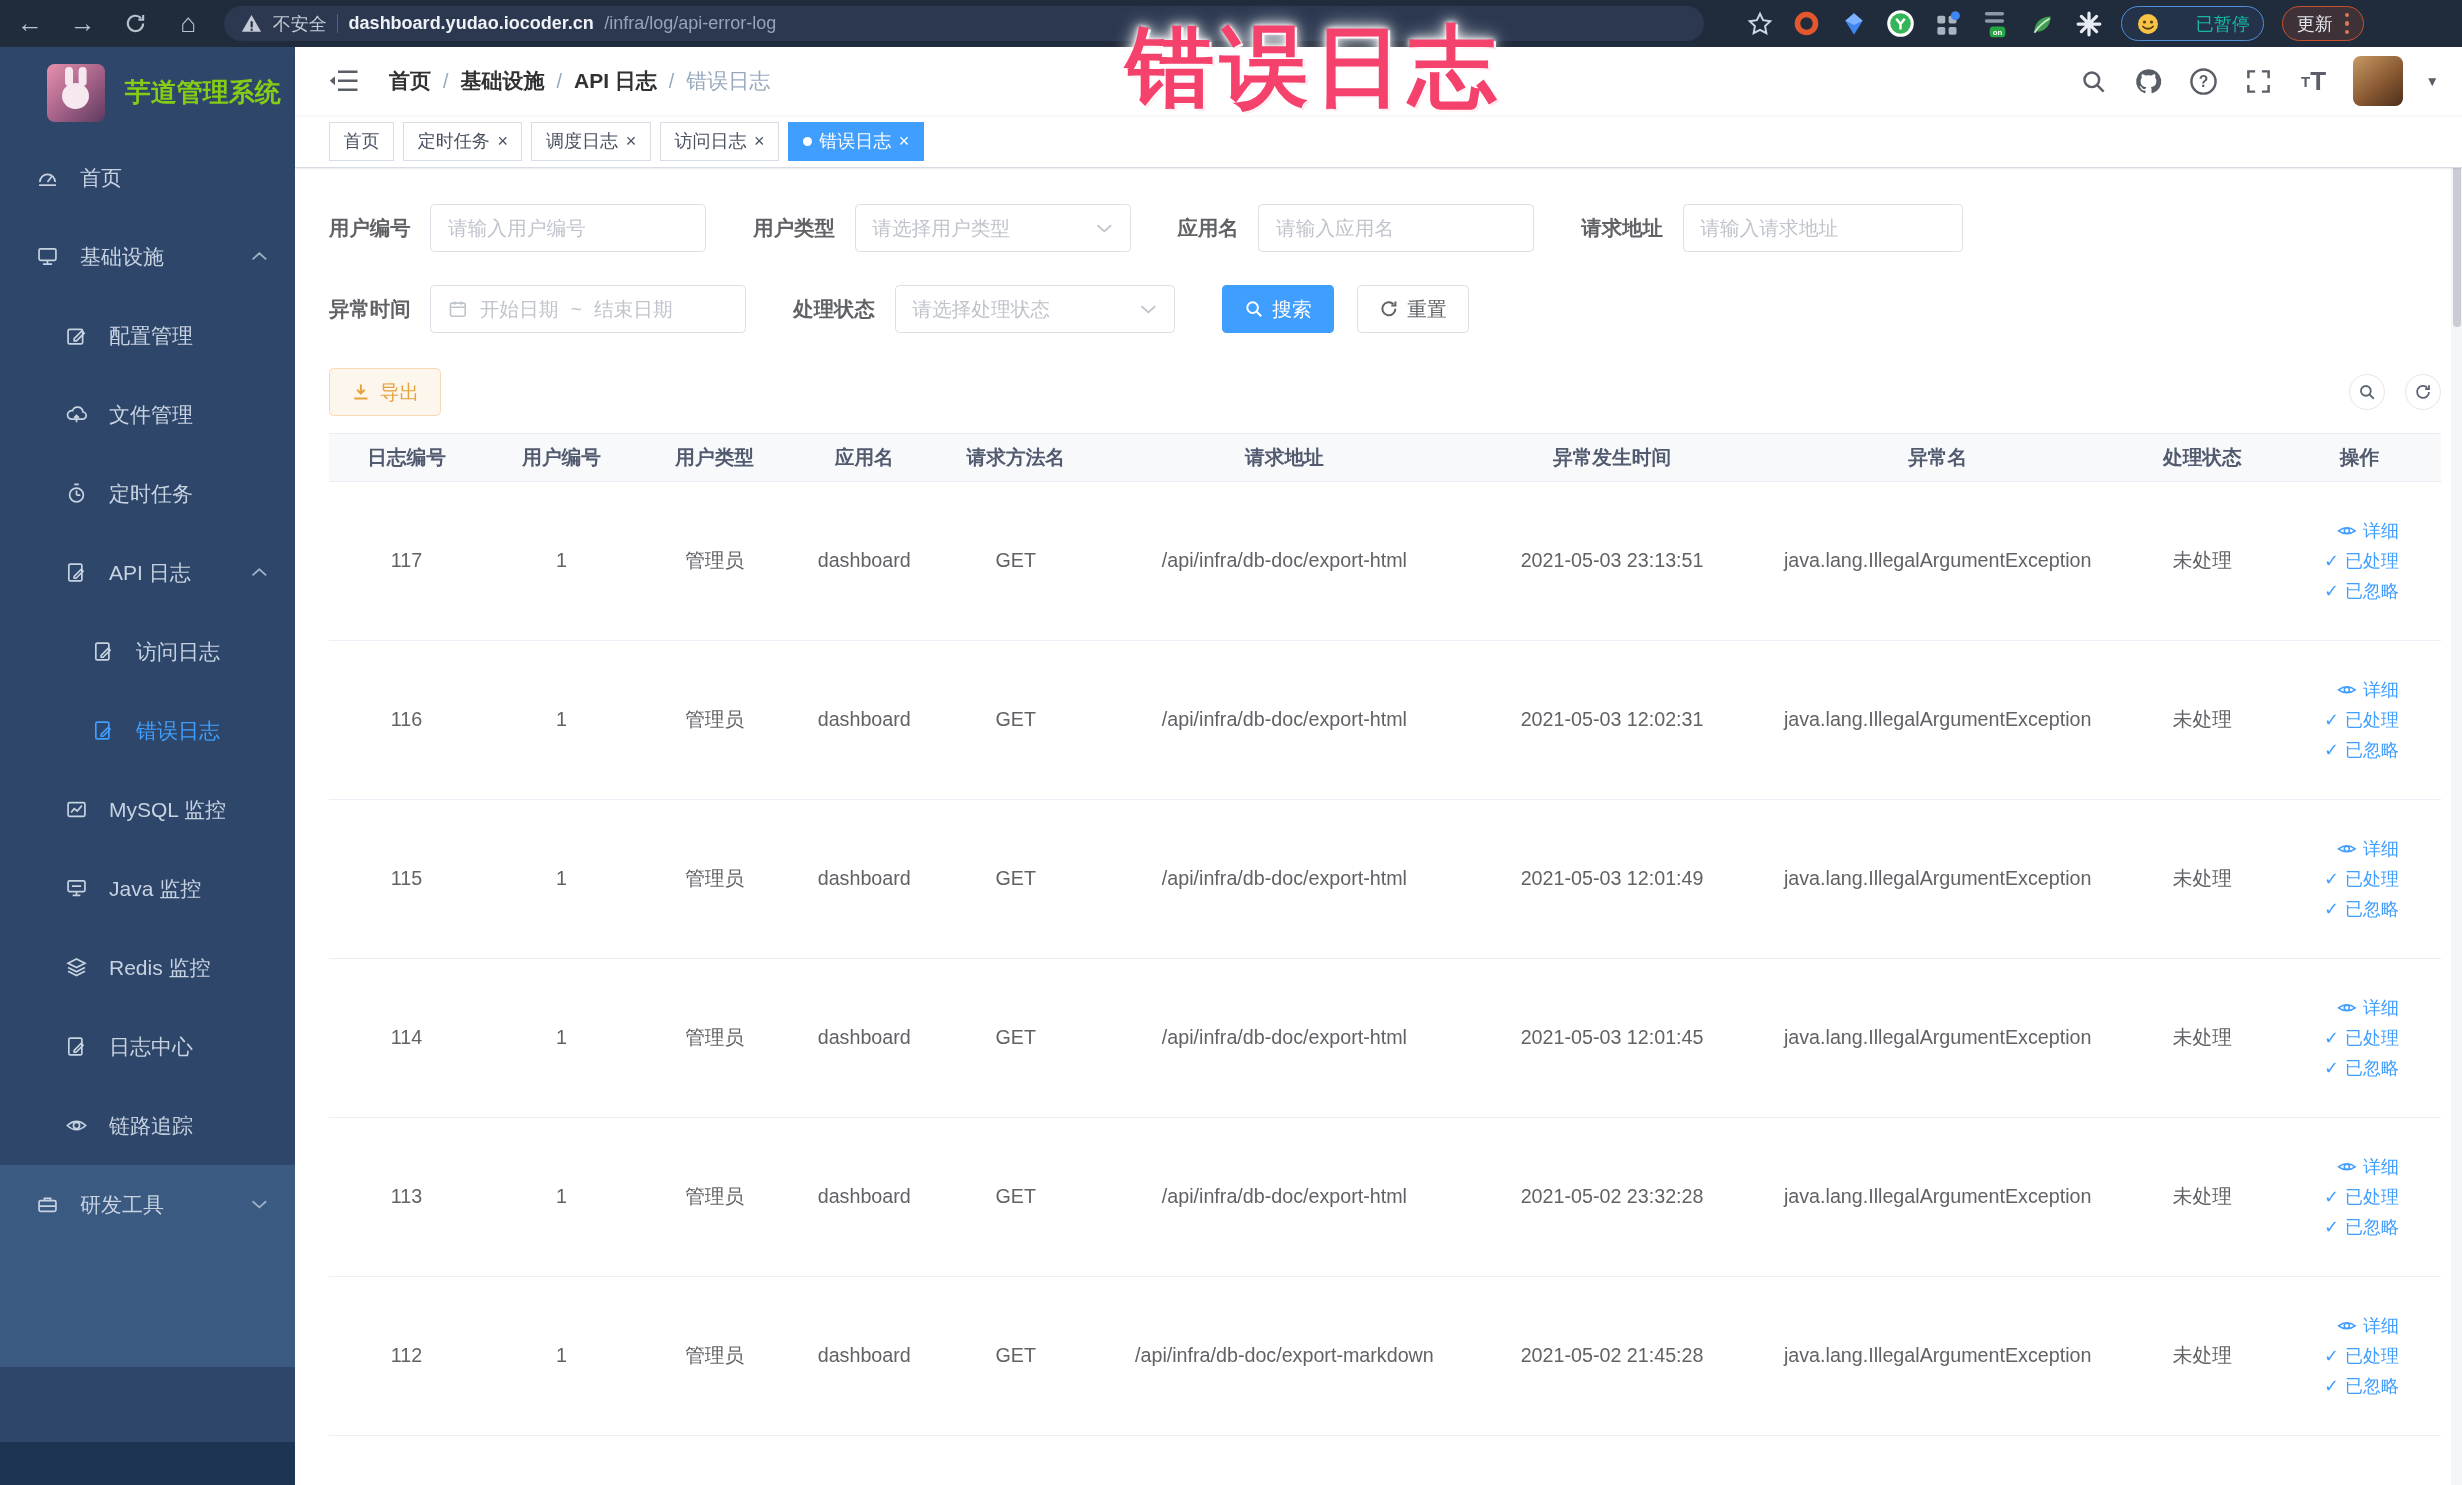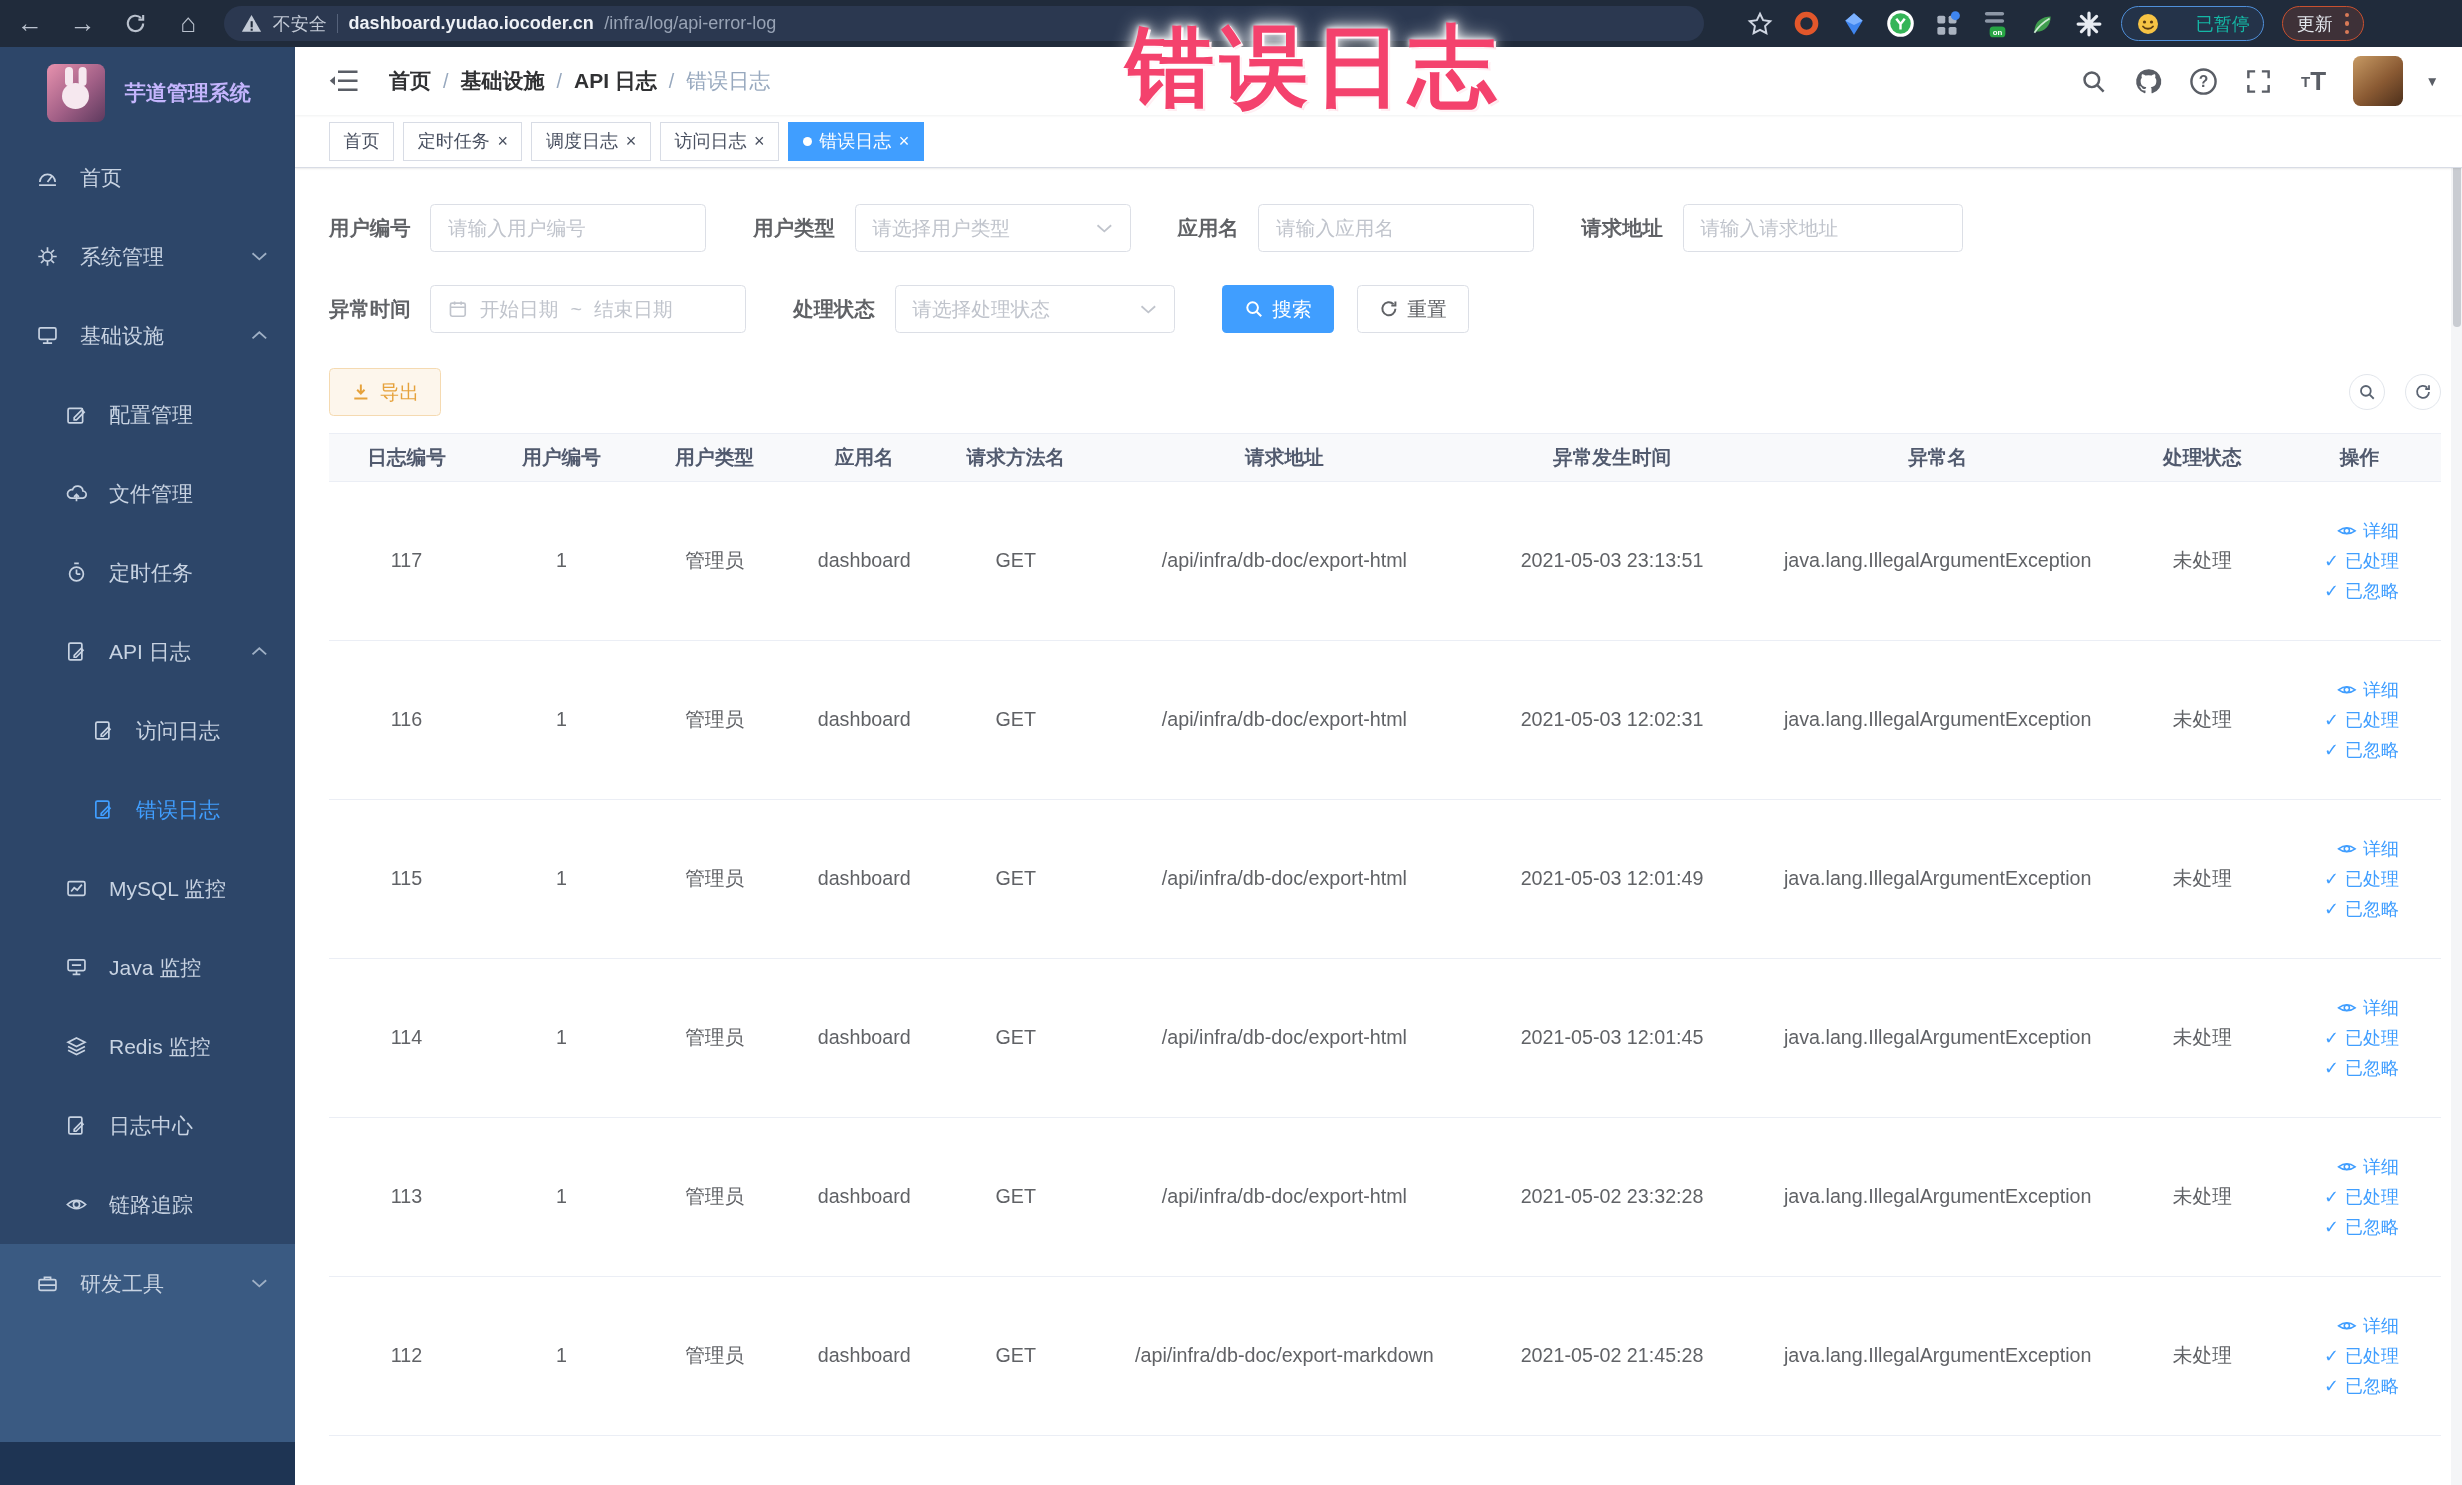--- a/index.html
+++ b/index.html
@@ -34,21 +34,21 @@
   
   .sidebar { position:absolute; left:0; top:47px; width:295px; height:1439px;
     background:#2d4669; color:#c8d3e2; }
   .logo-row { height:91px; display:flex; align-items:center; padding-left:47px; gap:19.7px; }
   .logo-img { width:58px; height:58px; border-radius:7.6px; flex:0 0 auto;
     background:linear-gradient(135deg,#e792ae,#a15f86 55%,#5d3a5e); position:relative; overflow:hidden; }
   .logo-img:before { content:""; position:absolute; left:15px; top:19.7px; width:27px; height:26px;
     border-radius:50%; background:#f6e8ef; }
   .logo-img:after { content:""; position:absolute; left:18px; top:3px; width:7.6px; height:19.7px;
     border-radius:4.5px; background:#f6e8ef; box-shadow:13.6px 0 0 #f6e8ef; }
-  .app-title { color:#c4b5fd; font-size:21px; font-weight:700; white-space:nowrap; }
+  .app-title { color:#84cc16; font-size:26px; font-weight:700; white-space:nowrap; }
   .menu { display:flex; flex-direction:column; }
   .mi { height:79px; display:flex; align-items:center; gap:21px; padding-left:36px;
     font-size:21px; cursor:pointer; position:relative; }
   .mi.lv1 { padding-left:65px; }
   .mi.lv2 { padding-left:92px; }
   .mi .mi-icon { width:23px; height:23px; flex:0 0 auto; }
   .mi.active { color:#409eff; }
   .mi .arrow { position:absolute; right:27px; width:16.7px; height:10.6px; color:#9fb0c5; }
   .devtool-block { background:#3a5a82; }
   .sidebar-bottom { position:absolute; left:0; bottom:0; width:295px; height:44px; background:#1e3453; }
@@ -238,34 +238,20 @@
       <span class="mi-icon">
           <svg viewBox="0 0 30 30">
             <path d="M5 21a10 10 0 1 1 20 0" fill="none" stroke="currentColor" stroke-width="2.2"></path>
             <path d="M15 21 L21 13" stroke="currentColor" stroke-width="2.2"></path>
             <path d="M4 25h22" stroke="currentColor" stroke-width="2.2"></path>
           </svg>
         </span>
       <span>首页</span>
     </div>
 
-    <div class="mi">
-      <span class="mi-icon">
-          <svg viewBox="0 0 30 30" stroke="currentColor" stroke-width="2.2" fill="none">
-            <circle cx="15" cy="15" r="6"></circle>
-            <path d="M15 3v5M15 22v5M3 15h5M22 15h5M6.5 6.5l3.5 3.5M20 20l3.5 3.5M23.5 6.5L20 10M10 20l-3.5 3.5"></path>
-          </svg>
-        </span>
-      <span>系统管理</span>
-      <span class="arrow">
-          <svg viewBox="0 0 22 14">
-            <path d="M2 3l9 8 9-8" fill="none" stroke="currentColor" stroke-width="2.4"></path>
-          </svg>
-        </span>
-    </div>
 
     <div class="mi">
       <span class="mi-icon">
           <svg viewBox="0 0 30 30" stroke="currentColor" stroke-width="2.2" fill="none">
             <rect x="4" y="5" width="22" height="15" rx="2"></rect>
             <path d="M15 20v5M9 25h12"></path>
           </svg>
         </span>
       <span>基础设施</span>
       <span class="arrow">

